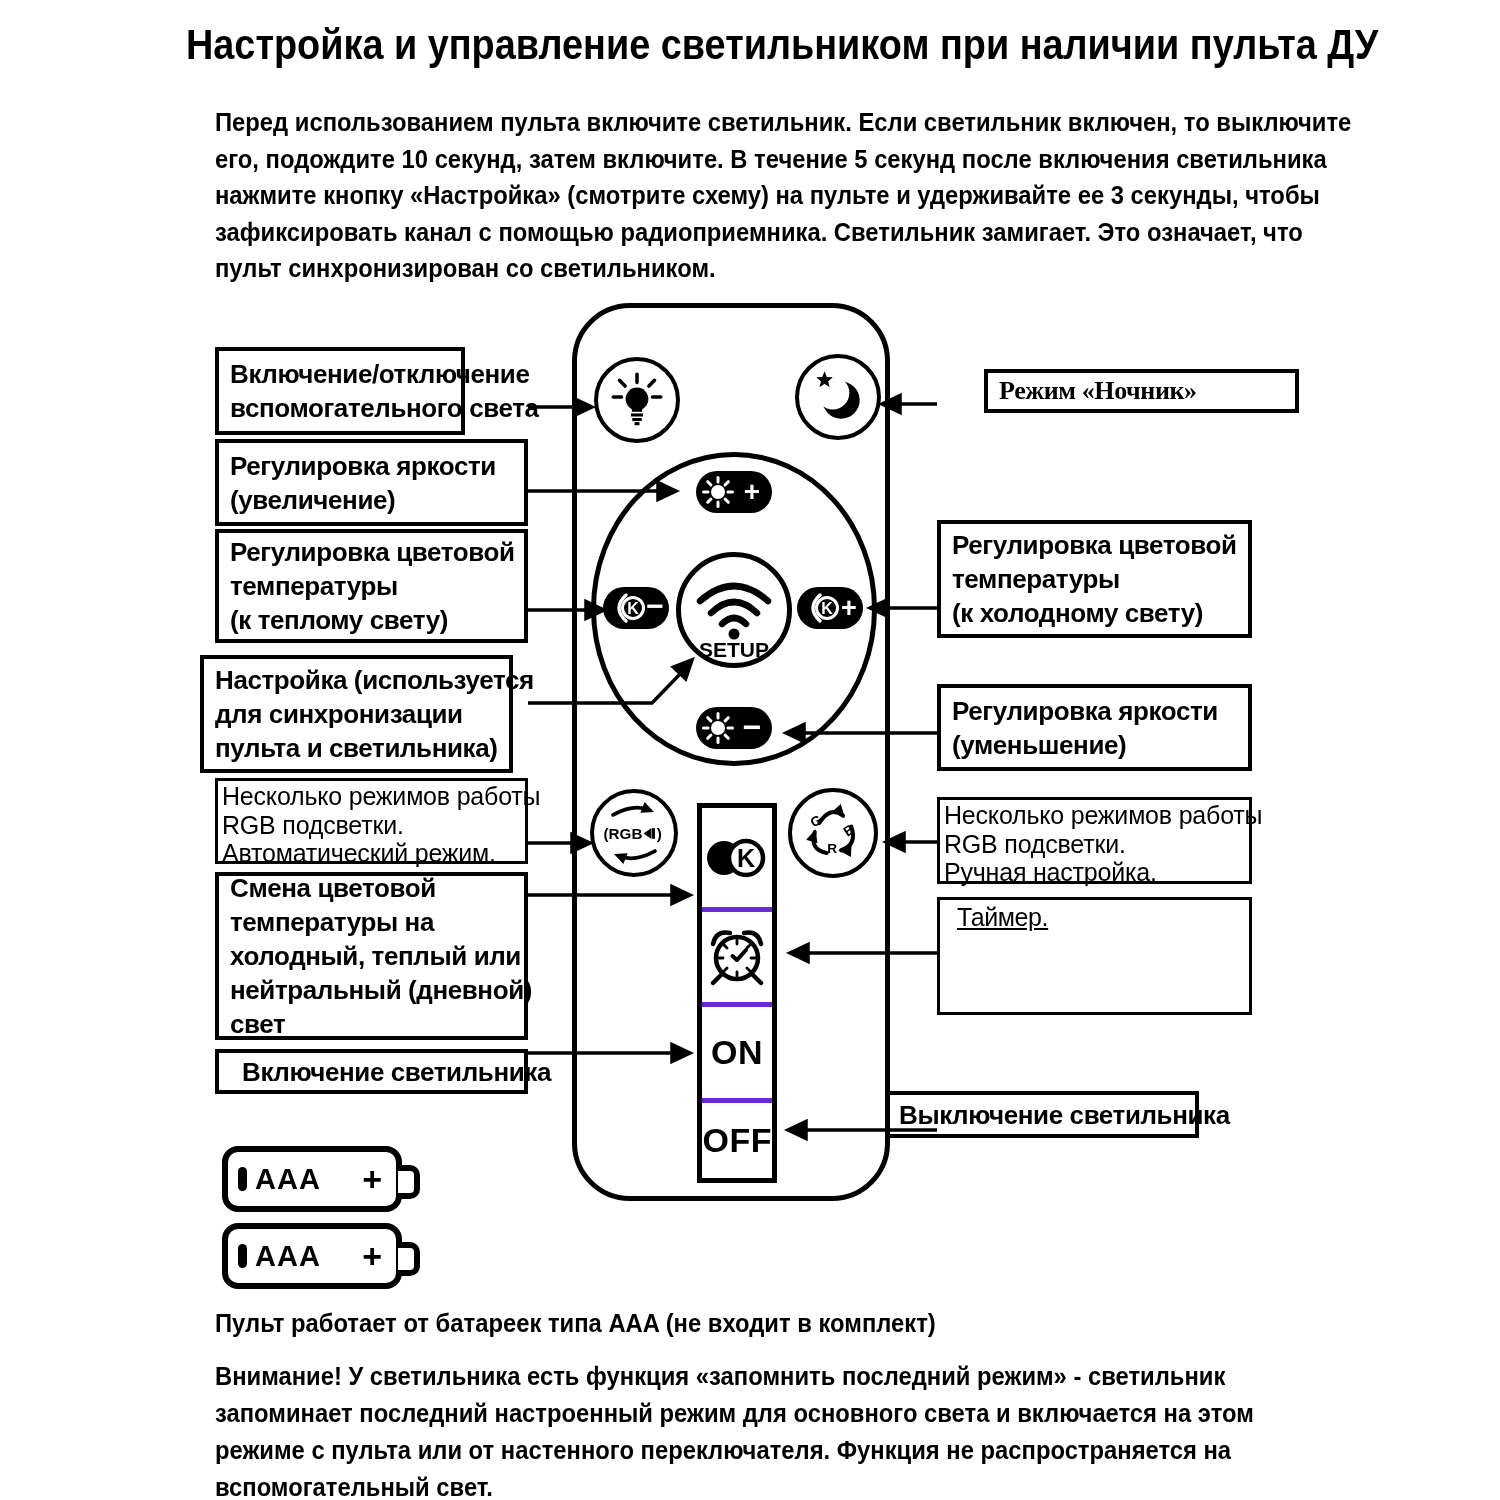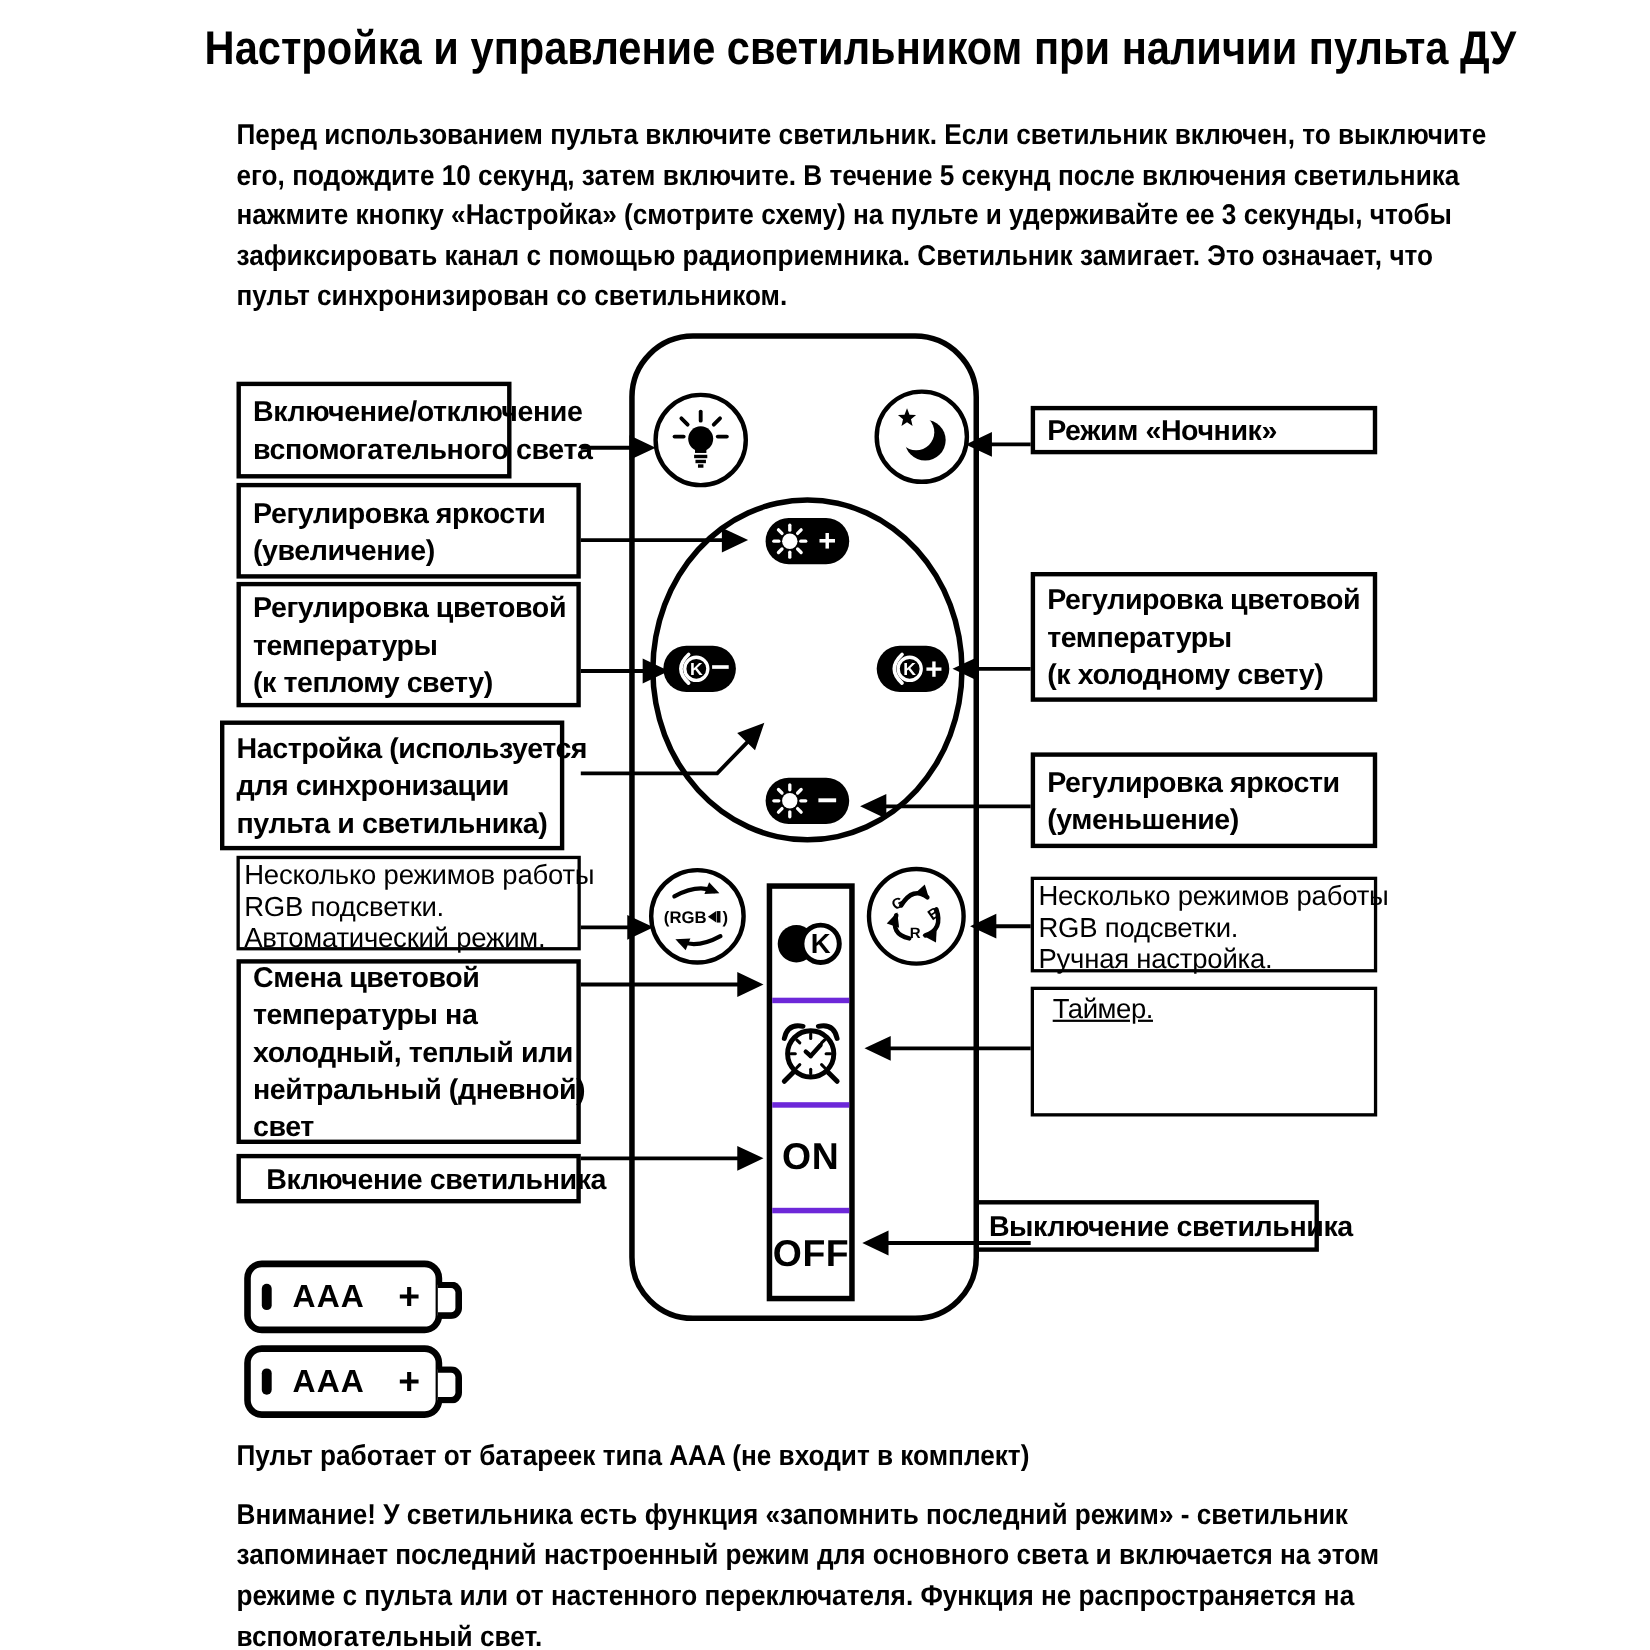--- a/index.html
+++ b/index.html
@@ -37,21 +37,21 @@
   .cell+.cell{border-top:5px solid #6d28d9;}
   #cell-k{height:99px;}
   #cell-timer{height:95px;}
   #cell-on{height:96px;}
   #cell-off{flex:1;justify-content:flex-end;}
   .onoff{font-weight:bold;font-size:34px;letter-spacing:0.5px;}
   
   .battery{left:222px;width:180px;height:66px;border:6px solid #000;border-radius:16px;
            background:#fff;box-sizing:border-box;display:flex;align-items:center;}
   .bat-neg{width:9px;height:24px;background:#000;border-radius:5px;margin-left:10px;}
-  .bat-label{font-weight:bold;font-size:29px;letter-spacing:1px;margin-left:19px;}
+  .bat-label{font-weight:bold;font-size:29px;letter-spacing:1px;margin-left:8px;}
   .bat-plus{font-weight:bold;font-size:34px;margin-left:auto;margin-right:14px;}
   .bat-nub{position:absolute;right:-24px;top:13px;width:22px;height:34px;border:6px solid #000;
            border-left:none;border-radius:0 10px 10px 0;background:#fff;box-sizing:border-box;}
   svg{display:block;}
   #overlay{position:absolute;left:0;top:0;pointer-events:none;}
 </style>
 </head>
 <body>
 
 <div id="page">
@@ -90,21 +90,21 @@
     <div class="lbl">Смена цветовой
 температуры на
 холодный, теплый или
 нейтральный (дневной)
 свет</div>
   </div>
   <div class="abs box" style="left:215px;top:1049px;width:313px;height:45px;padding-left:23px;">
     <div class="lbl">Включение светильника</div>
   </div>
 
-  <div class="abs box" style="left:937px;top:369px;width:315px;height:44px;">
+  <div class="abs box" style="left:984px;top:369px;width:315px;height:44px;font-family:Liberation Serif, serif;">
     <div class="lbl">Режим «Ночник»</div>
   </div>
   <div class="abs box" style="left:937px;top:520px;width:315px;height:118px;">
     <div class="lbl">Регулировка цветовой
 температуры
 (к холодному свету)</div>
   </div>
   <div class="abs box" style="left:937px;top:684px;width:315px;height:87px;">
     <div class="lbl">Регулировка яркости
 (уменьшение)</div>
@@ -195,20 +195,31 @@
 
   <div class="abs pill" style="left:797px;top:587px;width:66px;height:42px;">
     <svg width="66" height="42" viewBox="0 0 66 42">
       <path d="M 23 8 Q 9 21 23 34" stroke="#fff" stroke-width="3.4" fill="none" stroke-linecap="round"></path>
       <circle cx="30" cy="21" r="10.5" fill="none" stroke="#fff" stroke-width="3"></circle>
       <text x="30" y="27" text-anchor="middle" font-size="16" font-weight="bold" fill="#fff">K</text>
       <text x="52" y="30" text-anchor="middle" font-size="27" font-weight="bold" fill="#fff">+</text>
     </svg>
   </div>
 
+  <div id="setup-btn" class="abs">
+    <svg width="106" height="106" viewBox="0 0 106 106">
+      <g stroke="#000" stroke-width="6.5" fill="none" stroke-linecap="round">
+        <path d="M 19 44 Q 53 14 87 44"></path>
+        <path d="M 30 56 Q 53 34 76 56"></path>
+        <path d="M 41 67 Q 53 55 65 67"></path>
+      </g>
+      <circle cx="53" cy="77" r="5.5" fill="#000"></circle>
+      <text x="53" y="100" text-anchor="middle" font-size="21" font-weight="bold" fill="#000">SETUP</text>
+    </svg>
+  </div>
 
   <div class="abs round-btn" style="left:590px;top:789px;width:88px;height:88px;">
     <svg width="84" height="84" viewBox="0 0 84 84">
       <g stroke="#000" stroke-width="4" fill="none" stroke-linecap="round">
         <path d="M 20 23 Q 42 11 58 18"></path>
         <path d="M 64 61 Q 42 73 26 66"></path>
       </g>
       <polygon fill="#000" points="0,0 -13,-6 -13,6" transform="translate(63,20) rotate(22)"></polygon>
       <polygon fill="#000" points="0,0 -13,-6 -13,6" transform="translate(21,64) rotate(202)"></polygon>
       <text x="10" y="48" font-size="16" font-weight="bold" fill="#000">(RGB</text>

